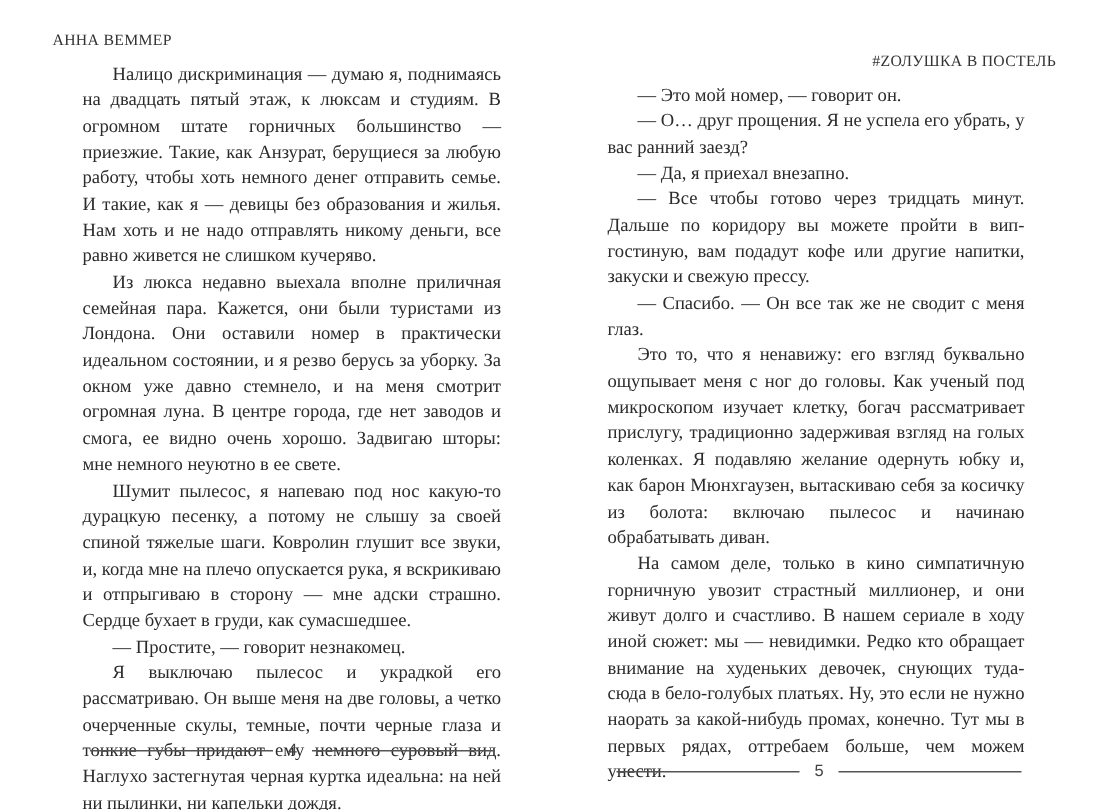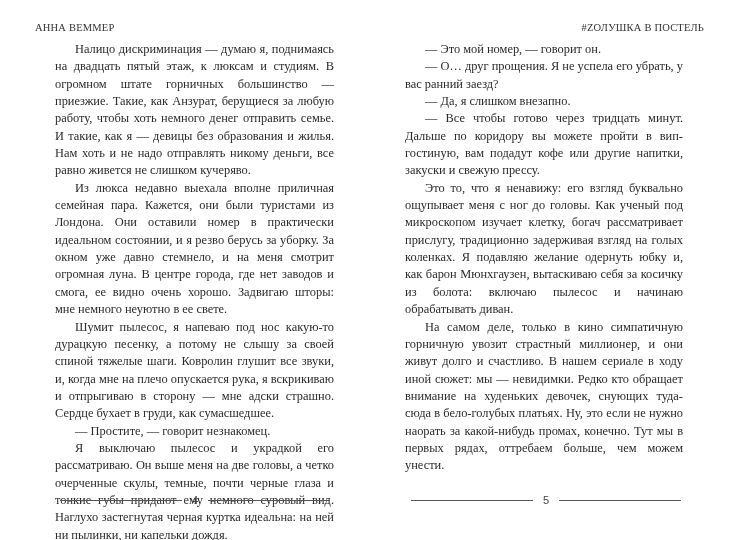--- a/index.html
+++ b/index.html
@@ -5,21 +5,21 @@
     html, body { margin: 0; padding: 0; }
     body {
       width: 735px; height: 540px; overflow: hidden;
       background: #ffffff;
       font-family: "DejaVu Serif", "Liberation Serif", serif;
       color: #2a2a2a;
     }
     .spread { position: relative; width: 735px; height: 540px; }
     .page { position: absolute; top: 0; height: 509px; }
     .page.left { left: 0; width: 367px; }
-    .page.right { left: 367px; width: 368px; }
+    .page.right { left: 367px; width: 368px; margin-top: 14px; }
     .running-head {
       position: absolute; top: 22px;
       font-family: "Liberation Serif", serif;
       font-size: 10.5px; letter-spacing: 0.2px; color: #333;
       text-transform: uppercase;
     }
     .left .running-head { left: 35px; }
     .right .running-head { right: 31px; }
     .body-text {
       position: absolute; top: 41px;
@@ -60,22 +60,23 @@
       <span class="num">4</span>
       <span class="rule"></span>
     </div>
   </div>
 
   <div class="page right">
     <div class="running-head">#ZОЛУШКА В ПОСТЕЛЬ</div>
     <div class="body-text">
       <p>— Это мой номер, — говорит он.</p>
       <p>— О… друг прощения. Я не успела его убрать, у вас ранний заезд?</p>
-      <p>— Да, я слишком внезапно.</p>
+      <p>— Да, я приехал внезапно.</p>
       <p>— Все чтобы готово через тридцать минут. Дальше по коридору вы можете пройти в вип-гостиную, вам подадут кофе или другие напитки, закуски и свежую прессу.</p>
+      <p>— Спасибо. — Он все так же не сводит с меня глаз.</p>
       <p>Это то, что я ненавижу: его взгляд буквально ощупывает меня с ног до головы. Как ученый под микроскопом изучает клетку, богач рассматривает прислугу, традиционно задерживая взгляд на голых коленках. Я подавляю желание одернуть юбку и, как барон Мюнхгаузен, вытаскиваю себя за косичку из болота: включаю пылесос и начинаю обрабатывать диван.</p>
       <p>На самом деле, только в кино симпатичную горничную увозит страстный миллионер, и они живут долго и счастливо. В нашем сериале в ходу иной сюжет: мы — невидимки. Редко кто обращает внимание на худеньких девочек, снующих туда-сюда в бело-голубых платьях. Ну, это если не нужно наорать за какой-нибудь промах, конечно. Тут мы в первых рядах, оттребаем больше, чем можем унести.</p>
 
     </div>
     <div class="folio">
       <span class="rule"></span>
       <span class="num">5</span>
       <span class="rule"></span>
     </div>
   </div>

